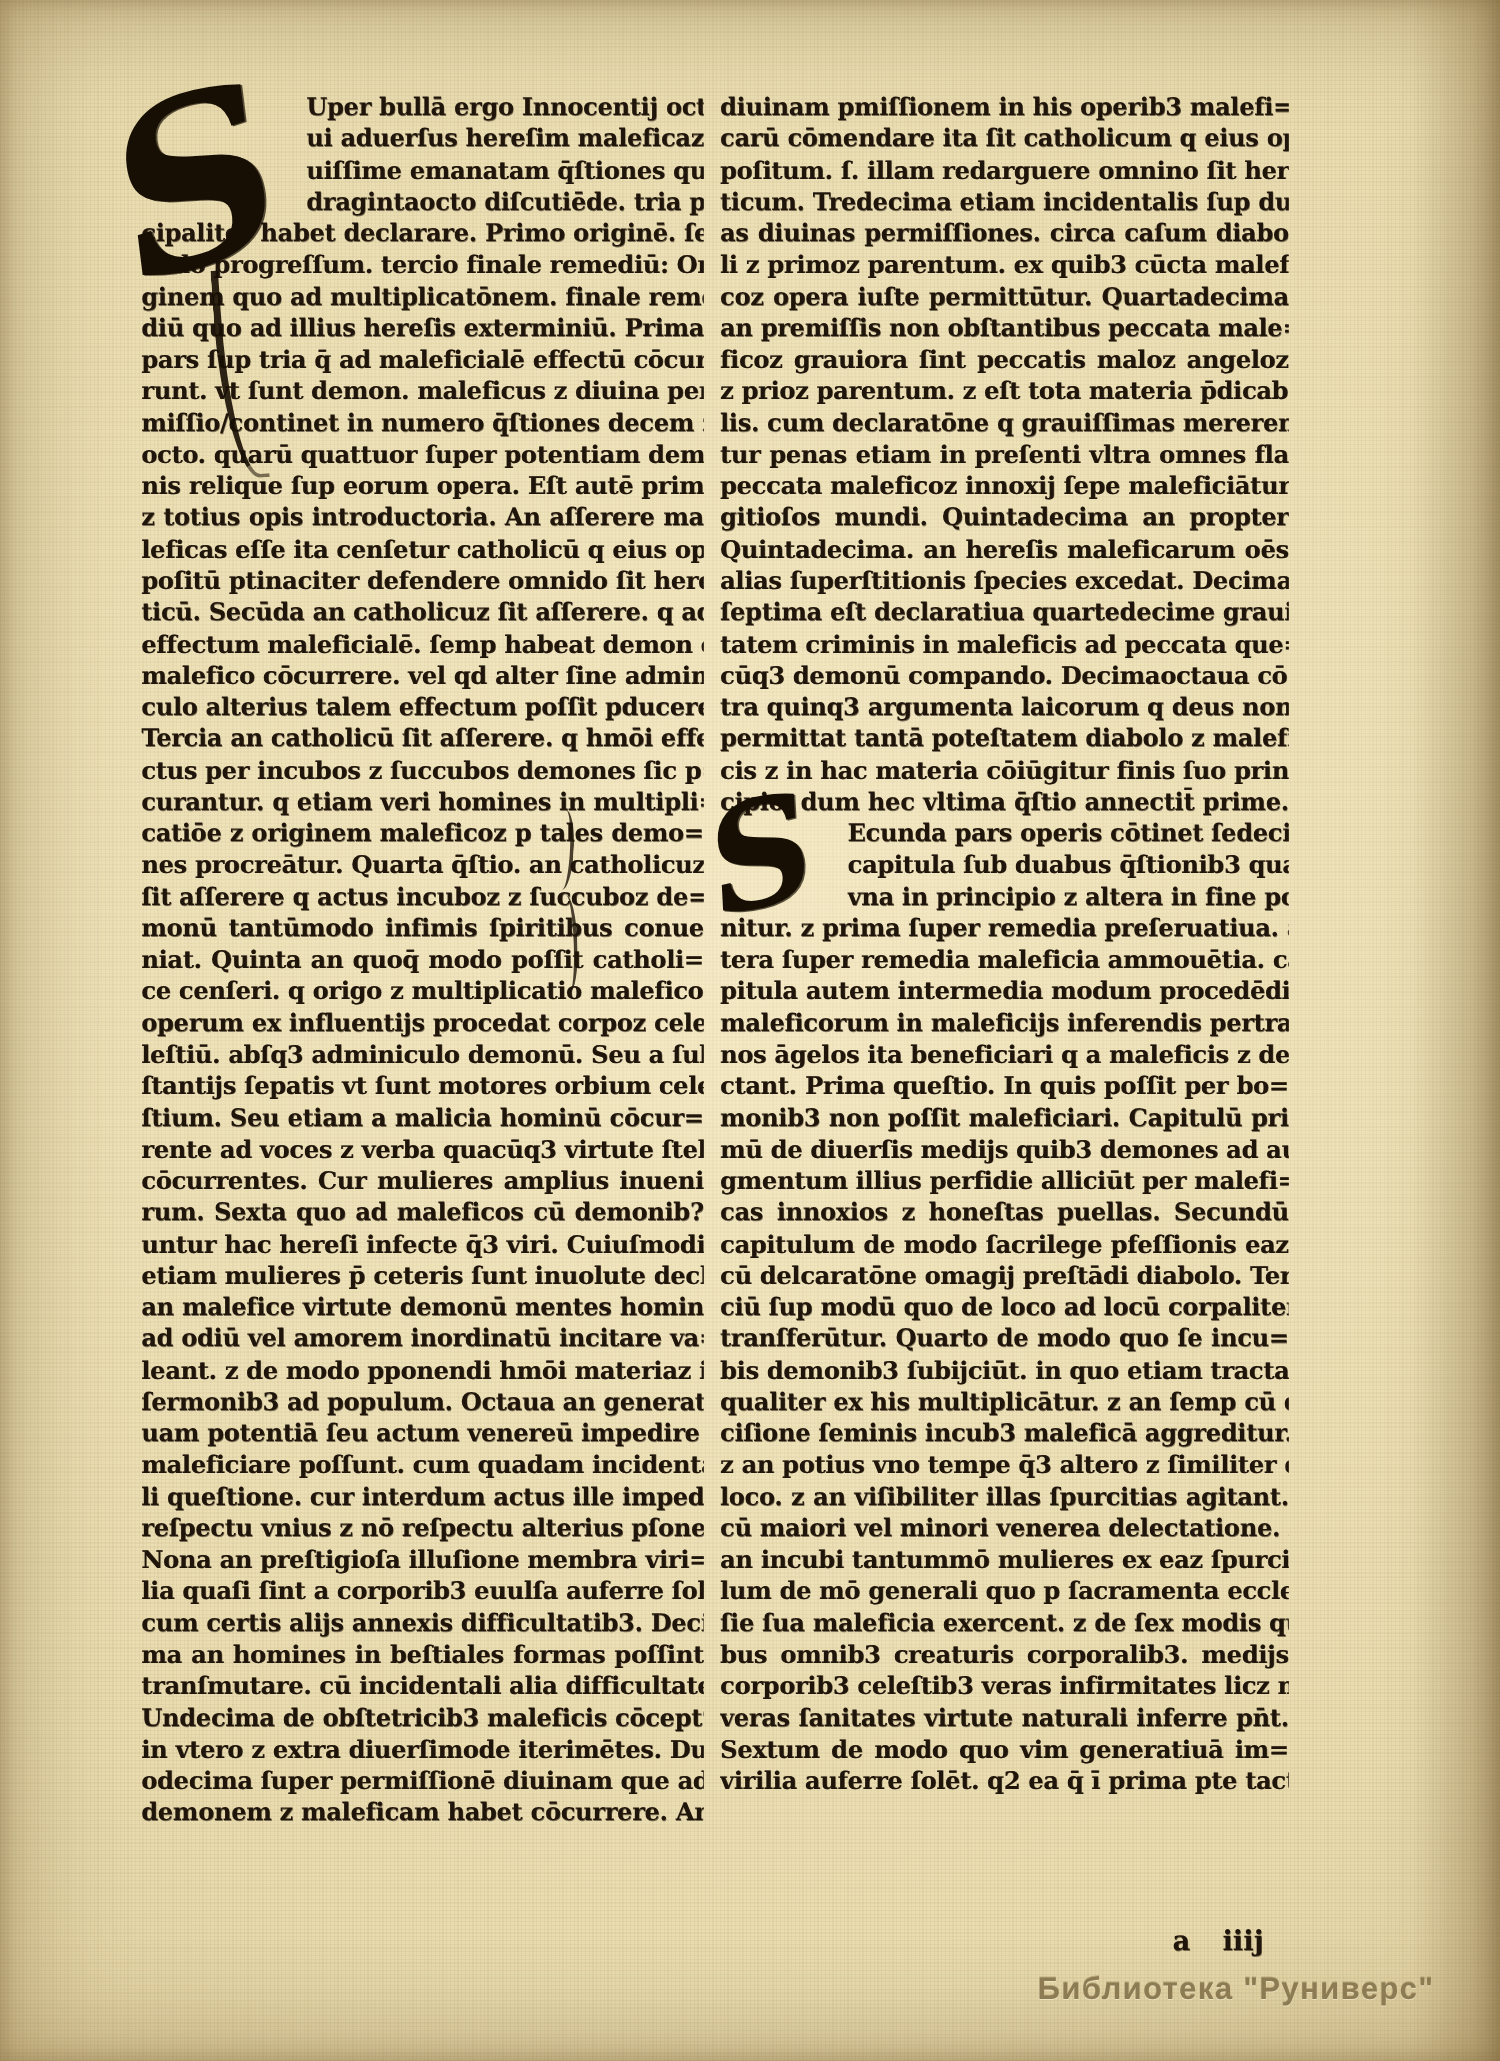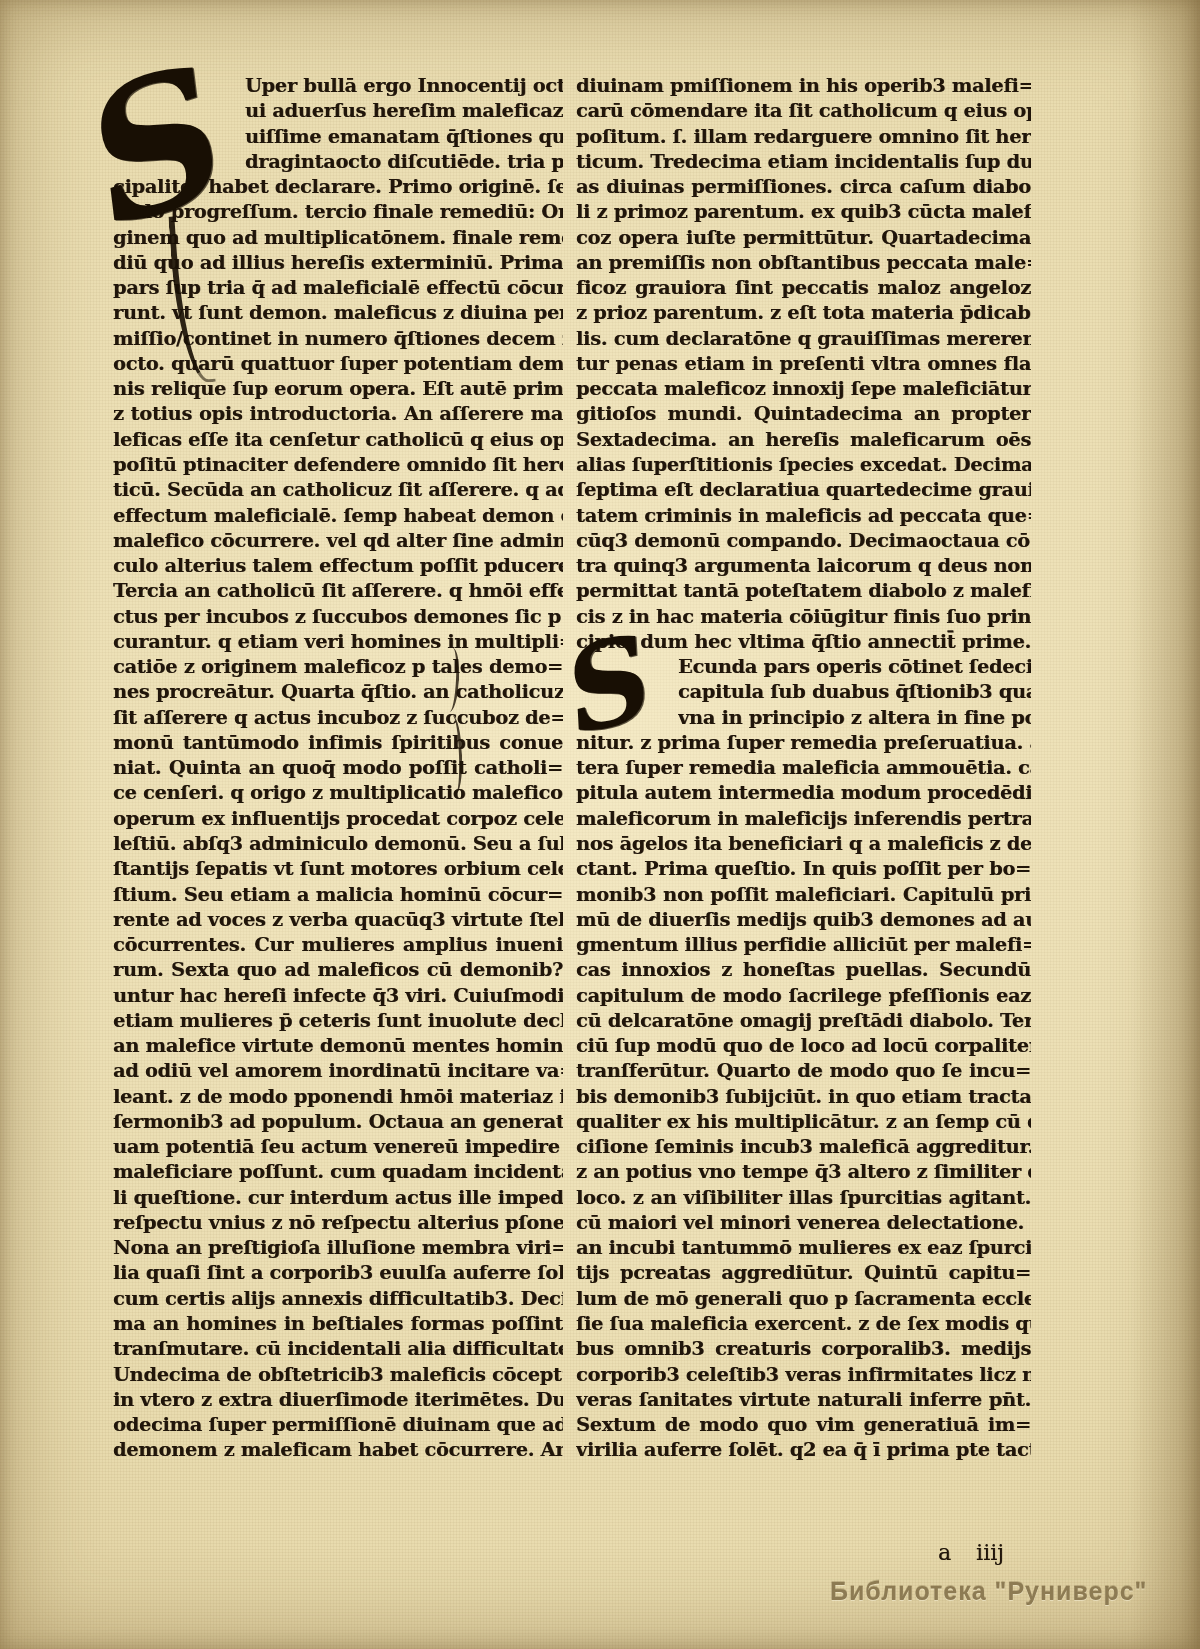--- a/index.html
+++ b/index.html
@@ -62,21 +62,21 @@
   }
   .ink-flourish{
     position:absolute;width:10px;height:64px;
     border-right:3px solid rgba(30,20,8,0.8);
     border-radius:0 60% 60% 0 / 0 50% 50% 0;
   }
   .flourish-1{left:446px;top:648px;transform:rotate(3deg);}
   .flourish-2{left:449px;top:716px;transform:rotate(-2deg);height:78px;}
   .signature{
     position:absolute;left:938px;top:1540px;width:130px;
-    font-family:"DejaVu Serif", serif;font-weight:400;font-size:22px;color:#20150a;
+    font-family:"DejaVu Serif", serif;font-weight:700;font-size:22px;color:#20150a;
     word-spacing:18px;text-shadow:0.4px 0.4px 0 rgba(32,21,10,0.55);
   }
   .watermark{
     position:absolute;left:830px;top:1577px;
     font-family:"Liberation Sans", sans-serif;
     font-weight:700;font-size:25px;letter-spacing:1px;
     color:#8d7b53;
     text-shadow:0 1px 0 rgba(255,250,230,0.45), 0 -1px 0 rgba(90,70,35,0.25);
   }
 </style>
@@ -156,21 +156,21 @@
         <div class="line">as diuinas permiſſiones. circa caſum diabo</div>
         <div class="line">li z primoz parentum. ex quib3 cūcta malefi</div>
         <div class="line">coz opera iuſte permittūtur. Quartadecima</div>
         <div class="line">an premiſſis non obſtantibus peccata male=</div>
         <div class="line">ficoz grauiora ſint peccatis maloz angeloz</div>
         <div class="line">z prioz parentum. z eſt tota materia p̄dicabi</div>
         <div class="line">lis. cum declaratōne q grauiſſimas mereren</div>
         <div class="line">tur penas etiam in preſenti vltra omnes fla</div>
         <div class="line">peccata maleficoz innoxij ſepe maleficiātur</div>
         <div class="line">gitioſos mundi. Quintadecima an propter</div>
-        <div class="line">Sextadecima. an hereſis maleficarum oēs</div>
+        <div class="line">Quintadecima. an hereſis maleficarum oēs</div>
         <div class="line">alias ſuperſtitionis ſpecies excedat. Decima</div>
         <div class="line">ſeptima eſt declaratiua quartedecime graui=</div>
         <div class="line">tatem criminis in maleficis ad peccata que=</div>
         <div class="line">cūq3 demonū compando. Decimaoctaua cō=</div>
         <div class="line">tra quinq3 argumenta laicorum q deus non</div>
         <div class="line">permittat tantā poteſtatem diabolo z malefi=</div>
         <div class="line">cis z in hac materia cōiūgitur finis ſuo prin=</div>
         <div class="line">cipio. dum hec vltima q̄ſtio annectit̄ prime.</div>
         <div class="line indent">Ecunda pars operis cōtinet ſedecim</div>
         <div class="line indent">capitula ſub duabus q̄ſtionib3 quaz</div>
@@ -189,21 +189,20 @@
         <div class="line">cū delcaratōne omagij preſtādi diabolo. Ter=</div>
         <div class="line">ciū ſup modū quo de loco ad locū corpaliter</div>
         <div class="line">tranſferūtur. Quarto de modo quo ſe incu=</div>
         <div class="line">bis demonib3 ſubijciūt. in quo etiam tractat̄</div>
         <div class="line">qualiter ex his multiplicātur. z an ſemp cū de</div>
         <div class="line">ciſione ſeminis incub3 maleficā aggreditur.</div>
         <div class="line">z an potius vno tempe q̄3 altero z ſimiliter de</div>
         <div class="line">loco. z an viſibiliter illas ſpurcitias agitant.</div>
         <div class="line">cū maiori vel minori venerea delectatione. z</div>
         <div class="line">an incubi tantummō mulieres ex eaz ſpurci</div>
-        <div class="line">tijs pcreatas aggrediūtur. Quintū capitu=</div>
         <div class="line">lum de mō generali quo p ſacramenta eccle=</div>
         <div class="line">ſie ſua maleficia exercent. z de ſex modis qui=</div>
         <div class="line">bus omnib3 creaturis corporalib3. medijs</div>
         <div class="line">corporib3 celeſtib3 veras infirmitates licz nō</div>
         <div class="line">veras ſanitates virtute naturali inferre pn̄t.</div>
         <div class="line">Sextum de modo quo vim generatiuā im=</div>
         <div class="line">virilia auferre ſolēt. q2 ea q̄ ī prima pte tacta</div>
       </div>
   </div>
 

